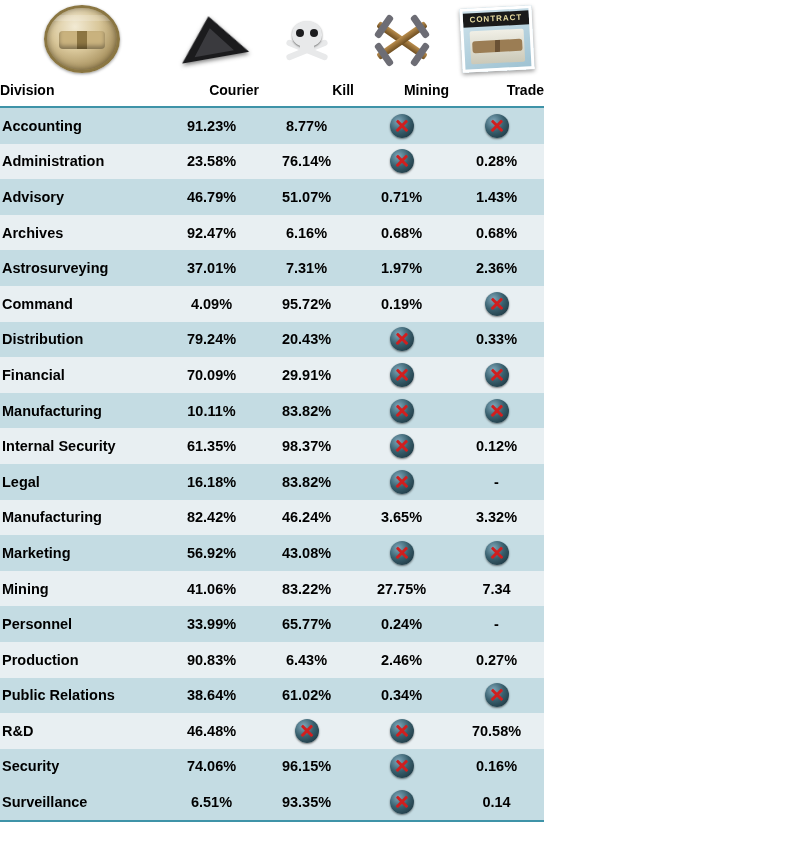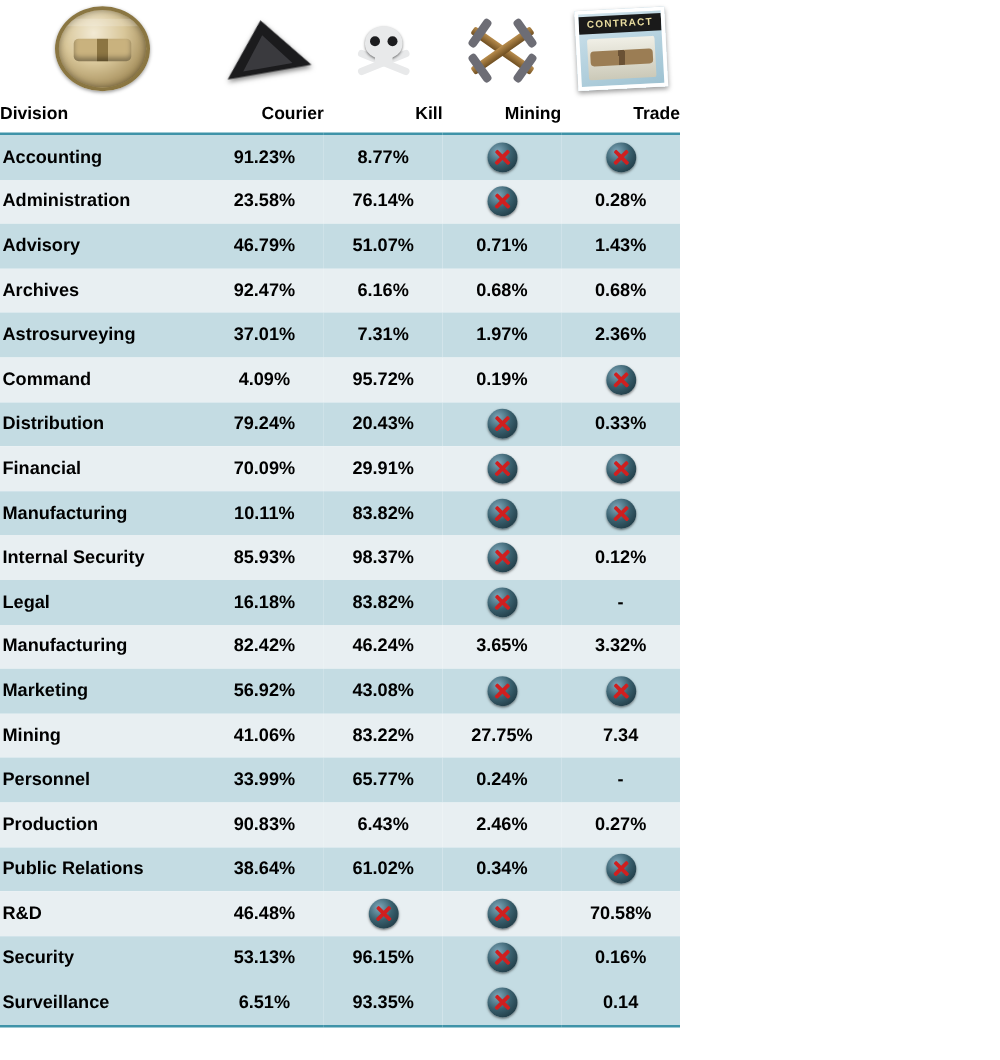--- a/index.html
+++ b/index.html
@@ -355,21 +355,21 @@
         </tr>
         <tr class="data-row odd">
           <td class="division">Manufacturing</td>
           <td class="value">10.11%</td>
           <td class="value">83.82%</td>
           <td class="value"><span class="no-icon"></span></td>
           <td class="value"><span class="no-icon"></span></td>
         </tr>
         <tr class="data-row even">
           <td class="division">Internal Security</td>
-          <td class="value">85.93%</td>
+          <td class="value">61.35%</td>
           <td class="value">98.37%</td>
           <td class="value"><span class="no-icon"></span></td>
           <td class="value">0.12%</td>
         </tr>
         <tr class="data-row odd">
           <td class="division">Legal</td>
           <td class="value">16.18%</td>
           <td class="value">83.82%</td>
           <td class="value"><span class="no-icon"></span></td>
           <td class="value">-</td>
@@ -418,21 +418,21 @@
         </tr>
         <tr class="data-row even">
           <td class="division">R&amp;D</td>
           <td class="value">46.48%</td>
           <td class="value"><span class="no-icon"></span></td>
           <td class="value"><span class="no-icon"></span></td>
           <td class="value">70.58%</td>
         </tr>
         <tr class="data-row odd">
           <td class="division">Security</td>
-          <td class="value">53.13%</td>
+          <td class="value">74.06%</td>
           <td class="value">96.15%</td>
           <td class="value"><span class="no-icon"></span></td>
           <td class="value">0.16%</td>
         </tr>
         <tr class="data-row odd last">
           <td class="division">Surveillance</td>
           <td class="value">6.51%</td>
           <td class="value">93.35%</td>
           <td class="value"><span class="no-icon"></span></td>
           <td class="value">0.14</td>

